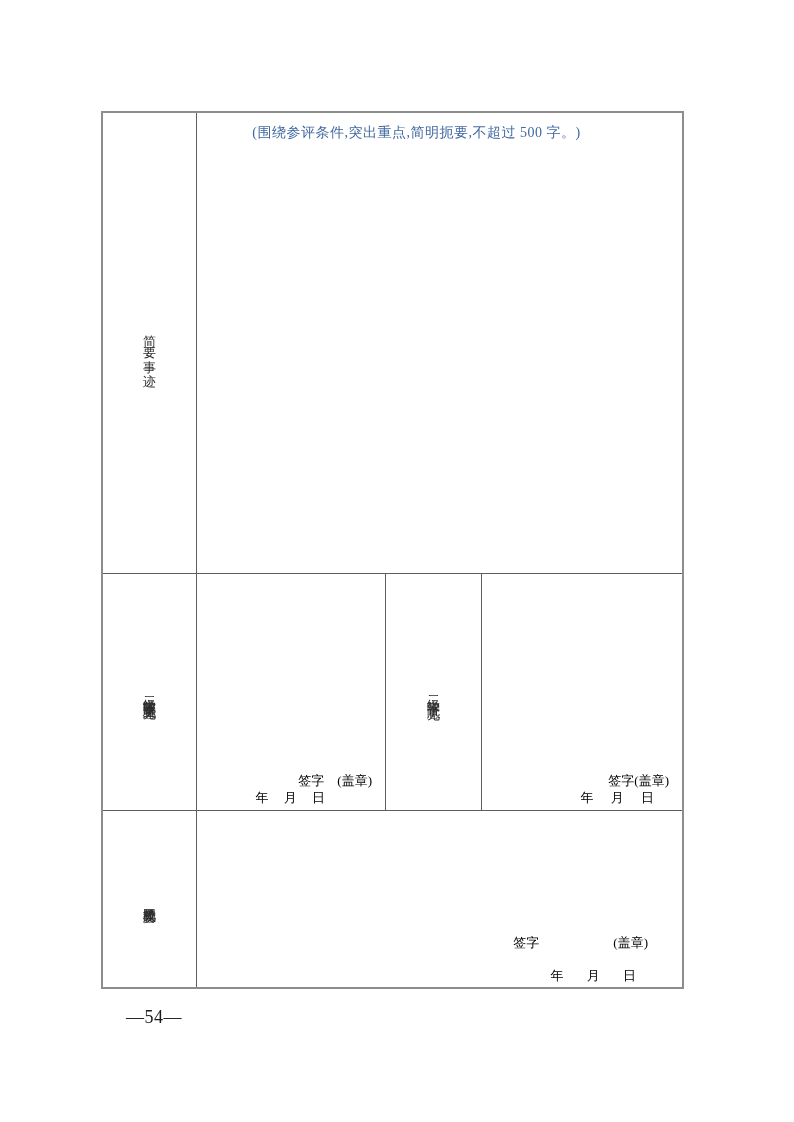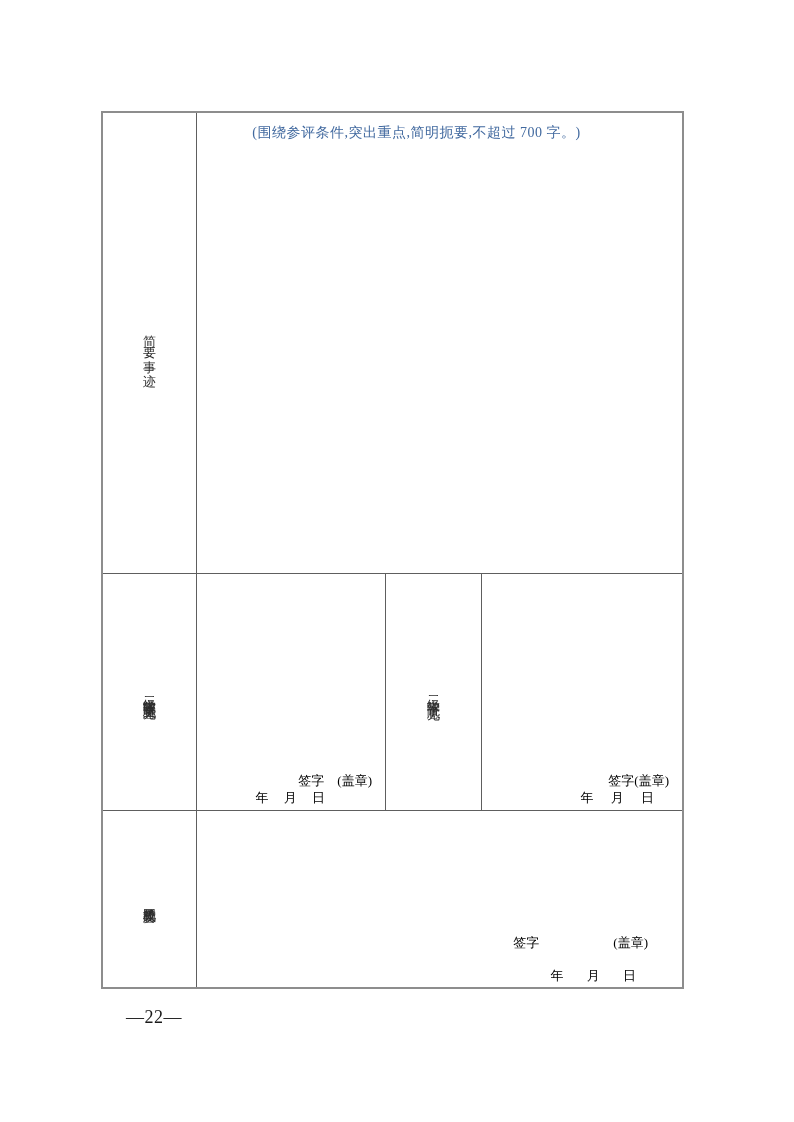--- a/index.html
+++ b/index.html
@@ -114,21 +114,21 @@
 <body>
 
 <div class="page">
 
   <div class="form-table">
 
     <div class="cell b-r b-b vlabel c-r1-label">
       <span class="vtext sp-wide">简要事迹</span>
     </div>
     <div class="cell b-b c-r1-content">
-      <span class="hint">(围绕参评条件,突出重点,简明扼要,不超过 700 字。)</span>
+      <span class="hint">(围绕参评条件,突出重点,简明扼要,不超过 500 字。)</span>
     </div>
 
     <div class="cell b-r b-b vlabel c-r2-label1">
       <span class="vtext sp-1">二级学院团总支意见</span>
     </div>
     <div class="cell b-r b-b c-r2-cell1">
       <div class="sig-line r2c1-sign">
         <span class="sig-pair">
           <span>签字</span>
           <span>(盖章)</span>
@@ -157,15 +157,15 @@
         <span class="sig-pair">
           <span>签字</span>
           <span>(盖章)</span>
         </span>
       </div>
       <div class="sig-line r3-date">年 月 日</div>
     </div>
 
   </div>
 
-  <div class="page-number">—22—</div>
+  <div class="page-number">—54—</div>
 
 </div>
 
 </body></html>

